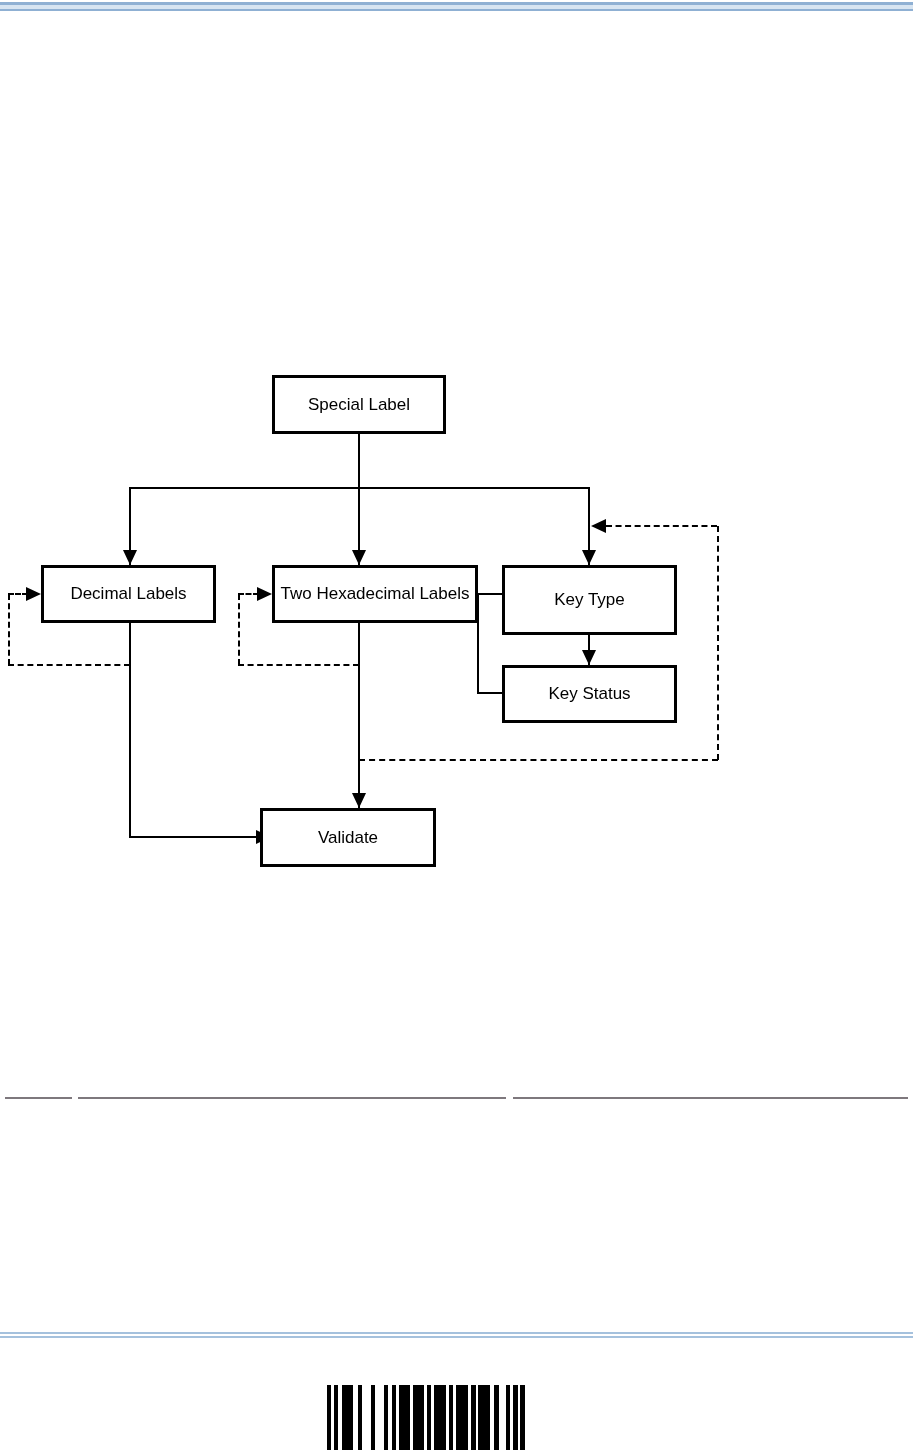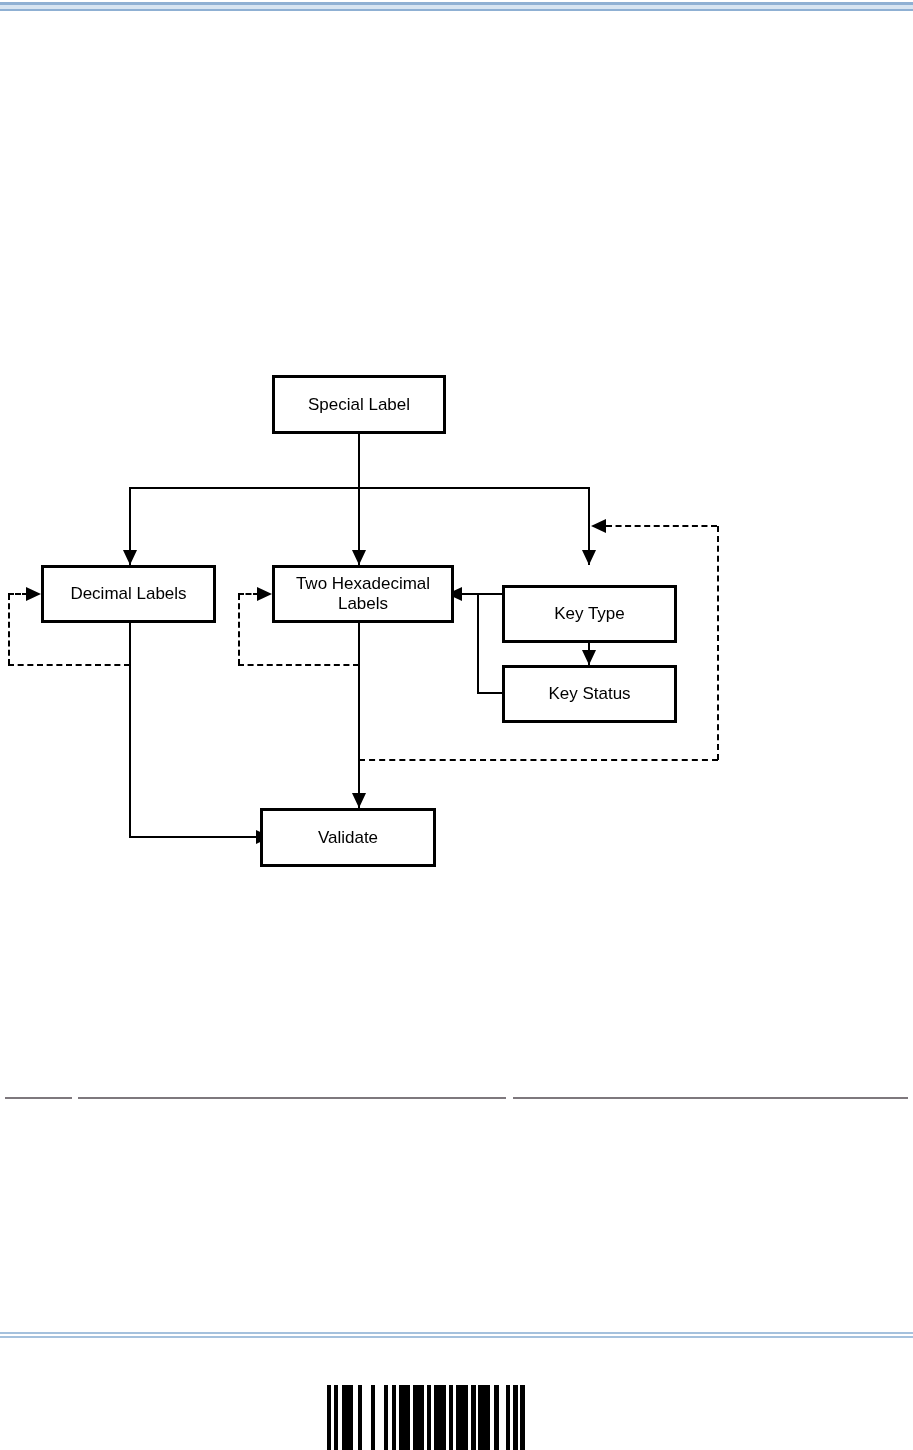--- a/index.html
+++ b/index.html
@@ -32,29 +32,29 @@
   .divider-seg.s1 { left: 5px;   width: 67px;  }
   .divider-seg.s2 { left: 78px;  width: 428px; }
   .divider-seg.s3 { left: 513px; width: 395px; }
 
   
   .node {
     position: absolute;
     border: 3px solid #000;
     background: #fff;
     display: flex; align-items: center; justify-content: center;
-    text-align: center;
+    text-align: left;
     font-size: 17px; line-height: 20px; color: #000;
     box-sizing: border-box;
     z-index: 3;
   }
   .node.special    { left: 272px; top: 375px; width: 174px; height: 59px; }
   .node.decimal    { left: 41px;  top: 565px; width: 175px; height: 58px; }
-  .node.twohex     { left: 272px; top: 565px; width: 182px; height: 58px; padding: 0 2px; }
-  .node.keytype    { left: 502px; top: 565px; width: 175px; height: 58px; margin-top: 20px; }
+  .node.twohex     { left: 272px; top: 565px; width: 206px; height: 58px; padding: 0 2px; }
+  .node.keytype    { left: 502px; top: 565px; width: 175px; height: 70px; }
   .node.keystatus  { left: 502px; top: 665px; width: 175px; height: 58px; }
   .node.validate   { left: 260px; top: 808px; width: 176px; height: 59px; }
 
   
   .ln { position: absolute; background: #000; z-index: 1; }
   .ln.v-special          { left: 358px; top: 433px; width: 2px; height: 132px; }
   .ln.h-branch           { left: 129px; top: 487px; width: 461px; height: 2px; }
   .ln.v-left-branch      { left: 129px; top: 487px; width: 2px; height: 78px; }
   .ln.v-right-branch     { left: 588px; top: 487px; width: 2px; height: 78px; }
   .ln.v-keytype-keystatus{ left: 588px; top: 622px; width: 2px; height: 43px; }

